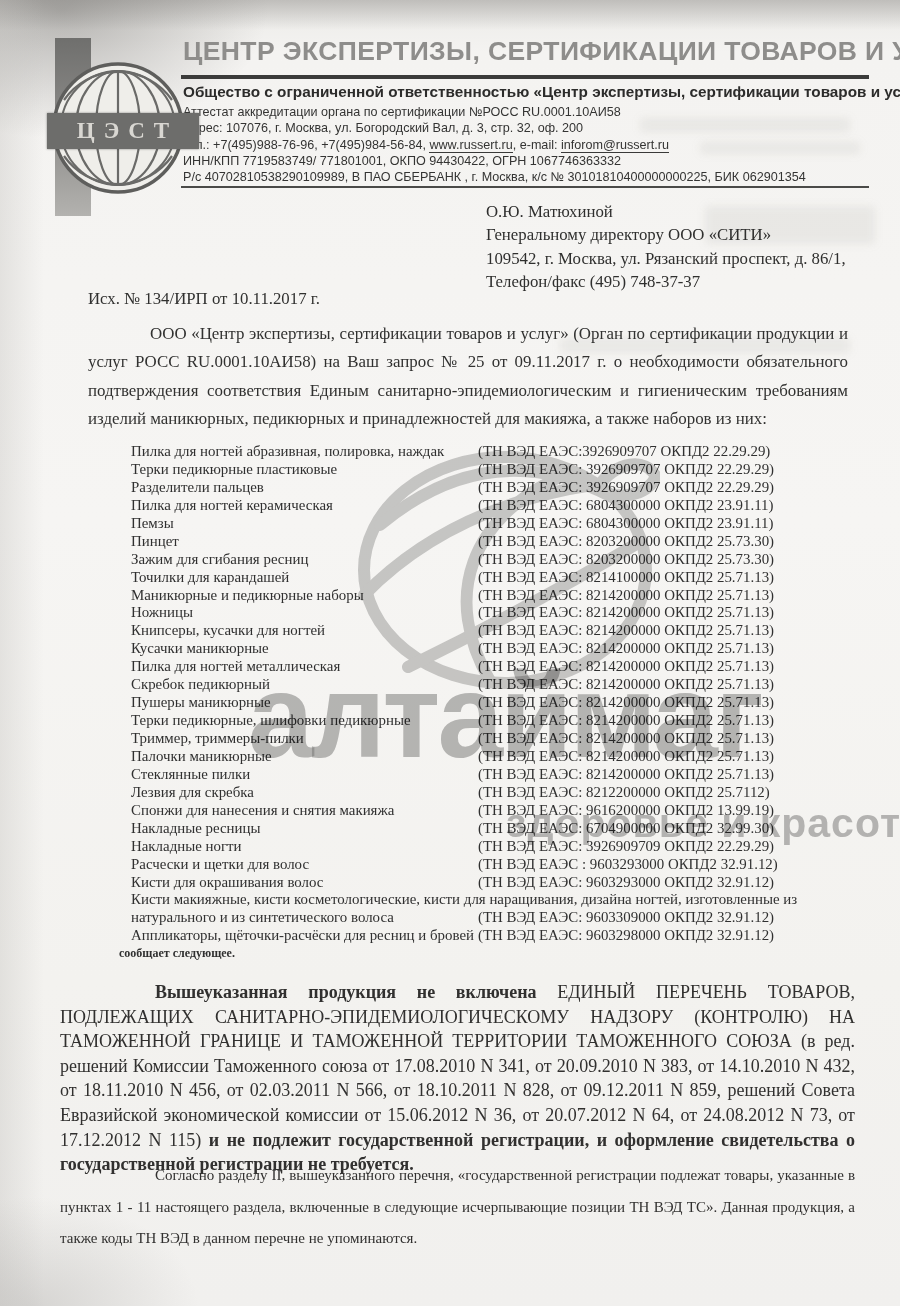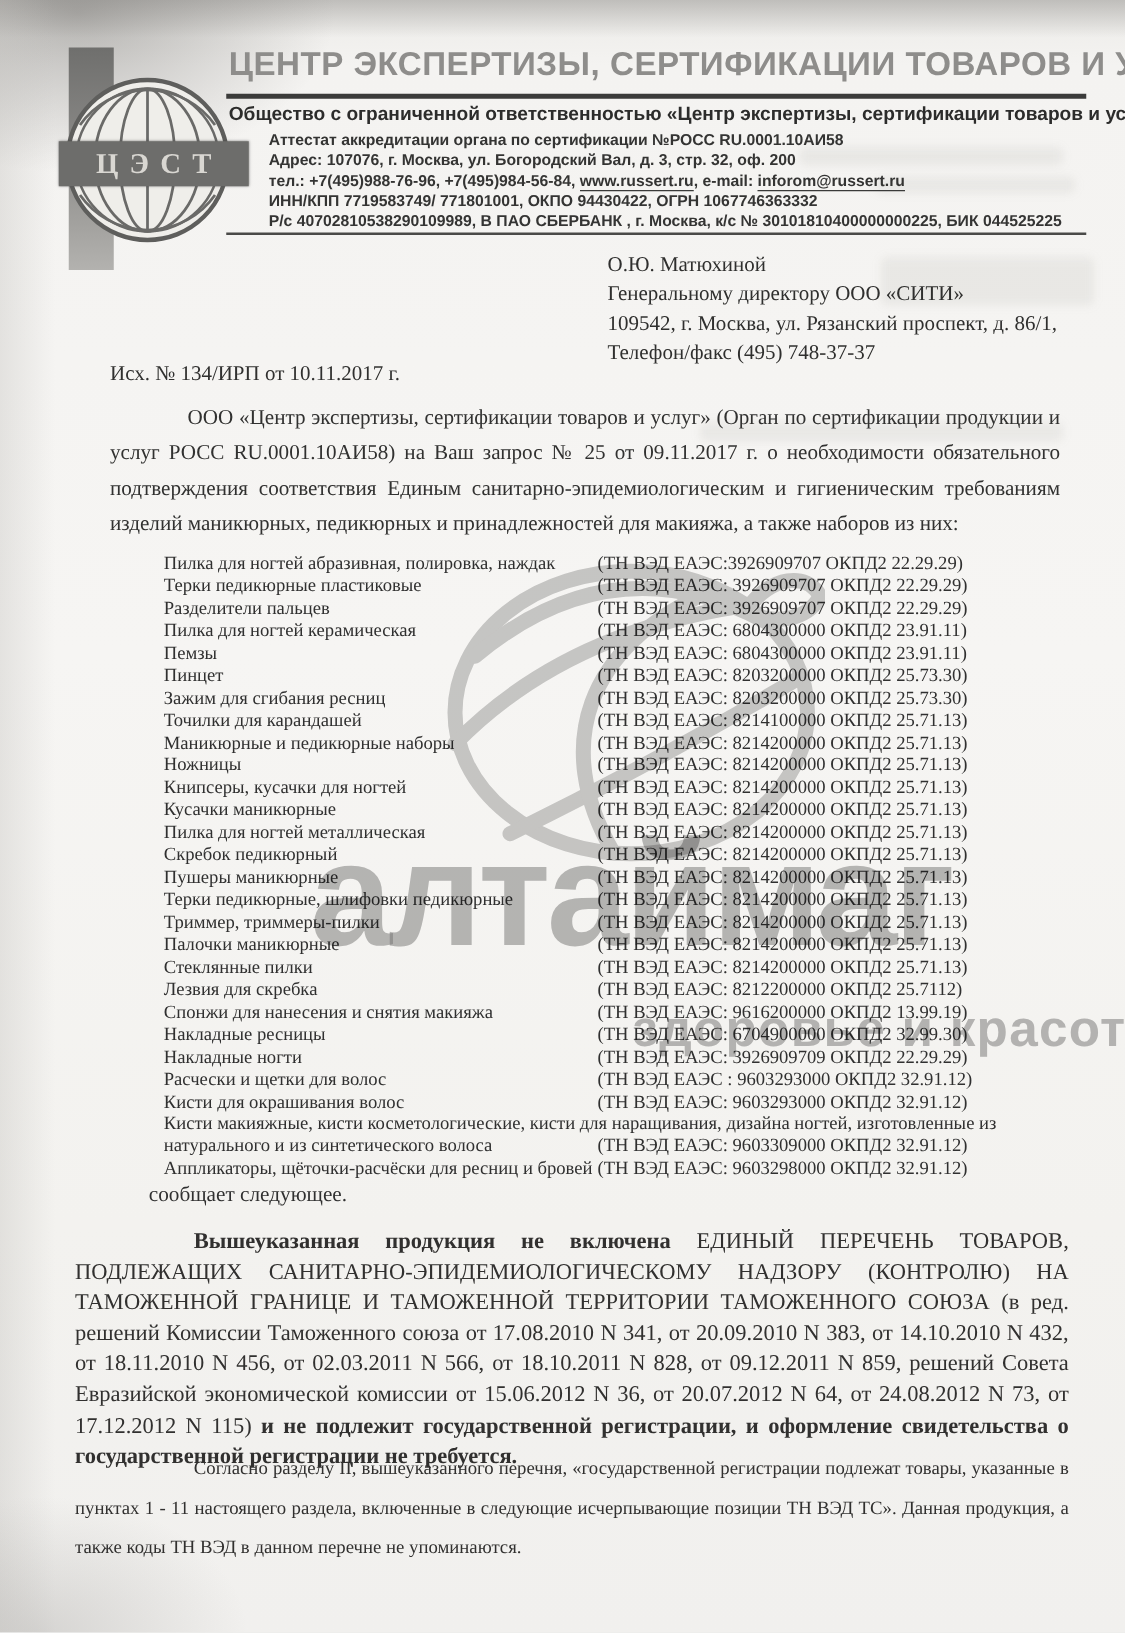--- a/index.html
+++ b/index.html
@@ -25,34 +25,34 @@
   .logo-banner{position:absolute;left:47px;top:113px;width:152px;height:36px;background:#6d6d6b;z-index:4;
         display:flex;align-items:center;justify-content:center;box-shadow:0 0 2px rgba(60,60,58,.6);}
   .logo-banner span{font-family:"Liberation Serif",serif;font-weight:bold;font-size:23px;color:#d9d7d2;
         letter-spacing:9px;padding-left:9px;}
   .doc-title{position:absolute;left:183px;top:36px;z-index:2;font-family:"Liberation Sans",sans-serif;
         font-size:26.5px;font-weight:700;color:#8e8d8b;letter-spacing:.4px;white-space:nowrap;}
   .rule1{position:absolute;left:181px;top:75px;width:688px;height:4px;background:#3b3b3a;z-index:2;}
   .company{position:absolute;left:183px;top:83px;z-index:2;font-family:"Liberation Sans",sans-serif;
         font-size:15.3px;font-weight:700;color:#2c2c2b;white-space:nowrap;}
   .details{position:absolute;left:183px;top:104px;z-index:2;font-family:"Liberation Sans",sans-serif;
-        font-size:12.6px;font-weight:700;color:#343433;line-height:16.3px;white-space:nowrap;margin-left:32px;}
+        font-size:12.6px;font-weight:400;color:#343433;line-height:16.3px;white-space:nowrap;}
   .details .lnk{border-bottom:1px solid #3a3a39;}
   .rule2{position:absolute;left:181px;top:186px;width:688px;height:2px;background:#4a4a48;z-index:2;}
 
   .recipient{position:absolute;left:486px;top:200px;z-index:2;font-size:16.8px;line-height:23.4px;color:#2f2f2e;}
   .ref{position:absolute;left:88px;top:289px;z-index:2;font-size:16.8px;color:#30302f;}
   .intro{position:absolute;left:88px;top:320px;width:760px;z-index:2;font-size:16.9px;line-height:28.4px;
         color:#313130;text-align:justify;text-indent:62px;}
 
   .list{position:absolute;left:99px;top:443px;width:760px;z-index:2;font-size:14.9px;color:#303030;}
   .prod-line{position:relative;height:17.95px;white-space:nowrap;}
   .prod-name{position:absolute;left:0;top:0;margin-left:32px;}
   .prod-code{position:absolute;left:379px;top:0;}
-  .closing{position:absolute;left:119px;top:946px;z-index:2;font-size:17px;color:#303030;}
+  .closing{position:absolute;left:119px;top:946px;z-index:2;font-size:12px;color:#303030;font-weight:bold;}
 
   .para1{position:absolute;left:60px;top:980px;width:795px;z-index:2;font-size:18px;line-height:24.6px;
         text-align:justify;color:#31302f;text-indent:95px;}
   .para2{position:absolute;left:60px;top:1160px;width:795px;z-index:2;font-size:15px;line-height:31.5px;
         text-align:justify;color:#31302f;text-indent:95px;}
   .b{font-weight:bold;}
 
   
   .wm{pointer-events:none;mix-blend-mode:multiply;z-index:5;}
   .wm-ball{position:absolute;left:350px;top:445px;width:310px;height:250px;opacity:.45;}
@@ -91,21 +91,21 @@
   </div>
 
   <div class="doc-title">ЦЕНТР ЭКСПЕРТИЗЫ, СЕРТИФИКАЦИИ ТОВАРОВ И УСЛУГ</div>
   <div class="rule1"></div>
   <div class="company">Общество с ограниченной ответственностью «Центр экспертизы, сертификации товаров и услуг»</div>
   <div class="details">
     <div>Аттестат аккредитации органа по сертификации №РОСС RU.0001.10АИ58</div>
     <div>Адрес: 107076, г. Москва, ул. Богородский Вал, д. 3, стр. 32, оф. 200</div>
     <div><span>тел.: +7(495)988-76-96, +7(495)984-56-84, </span><span class="lnk">www.russert.ru</span><span>, e-mail: </span><span class="lnk">inforom@russert.ru</span></div>
     <div>ИНН/КПП 7719583749/ 771801001, ОКПО 94430422, ОГРН 1067746363332</div>
-    <div>Р/с 40702810538290109989, В ПАО СБЕРБАНК , г. Москва, к/с № 30101810400000000225, БИК 044525225</div>
+    <div>Р/с 40702810538290109989, В ПАО СБЕРБАНК , г. Москва, к/с № 30101810400000000225, БИК 062901354</div>
   </div>
   <div class="rule2"></div>
 
   <div class="recipient">
     <div>О.Ю. Матюхиной</div>
     <div>Генеральному директору ООО «СИТИ»</div>
     <div>109542, г. Москва, ул. Рязанский проспект, д. 86/1,</div>
     <div>Телефон/факс (495) 748-37-37</div>
   </div>
 

